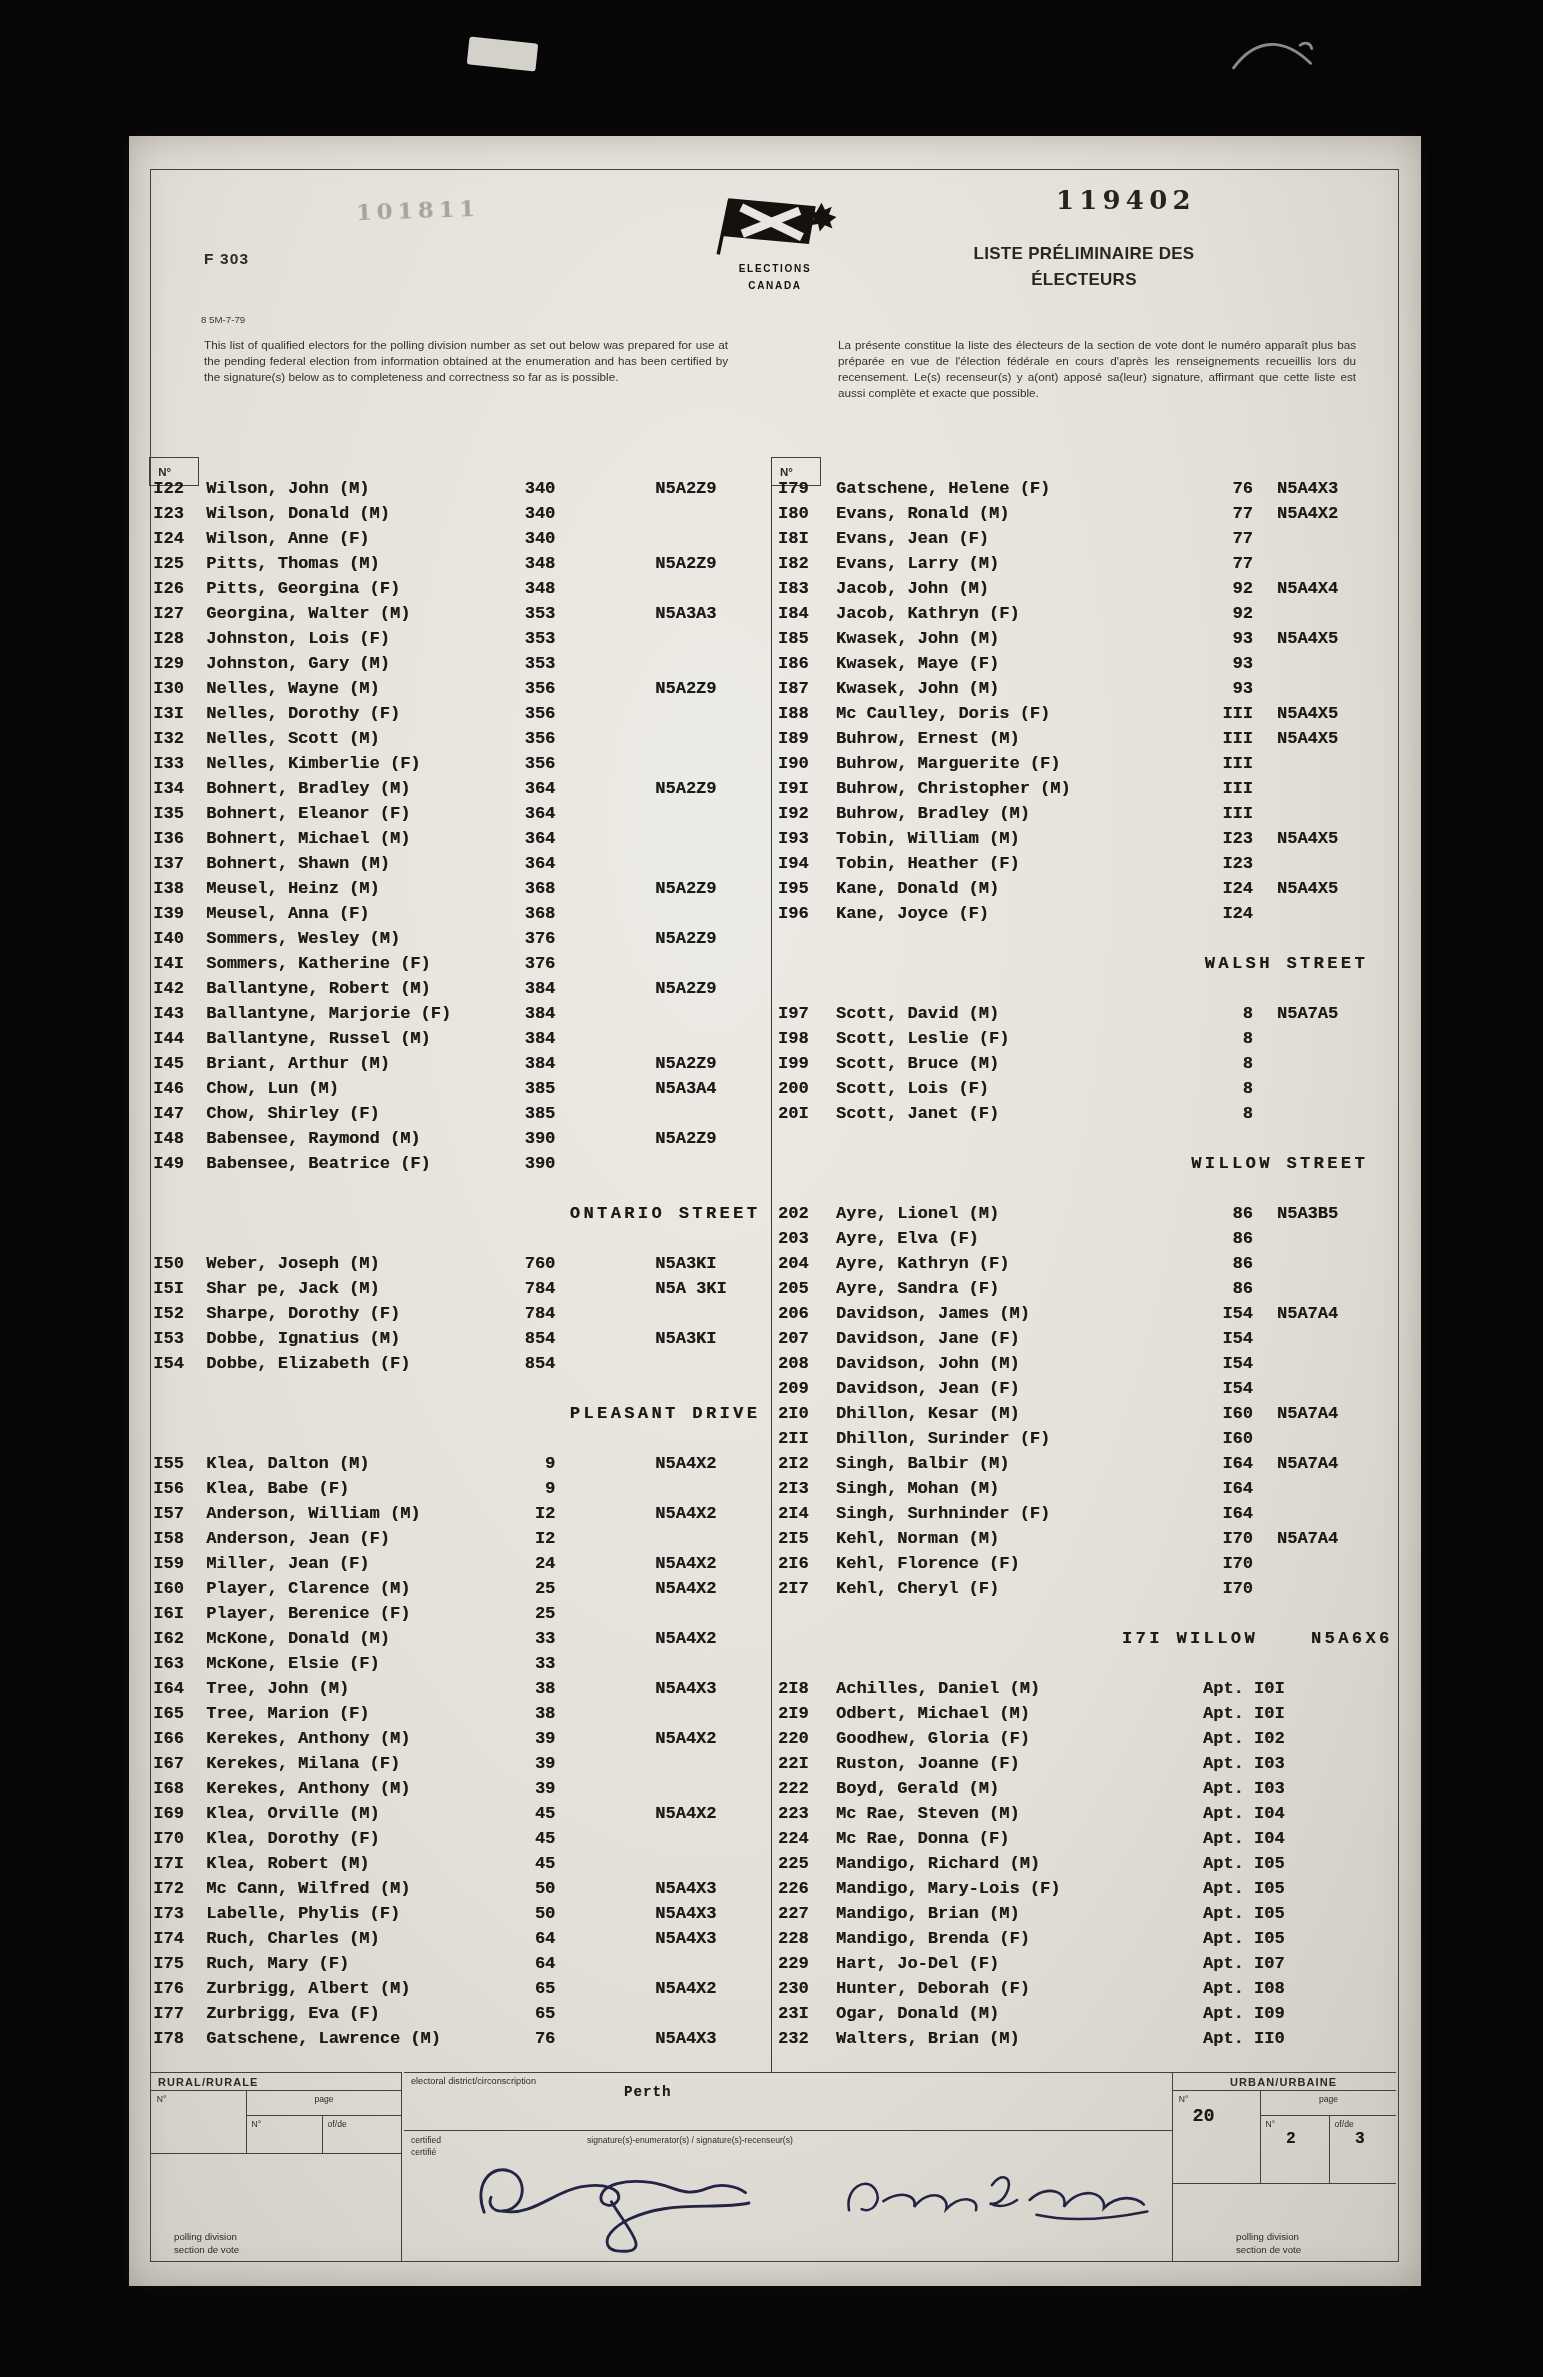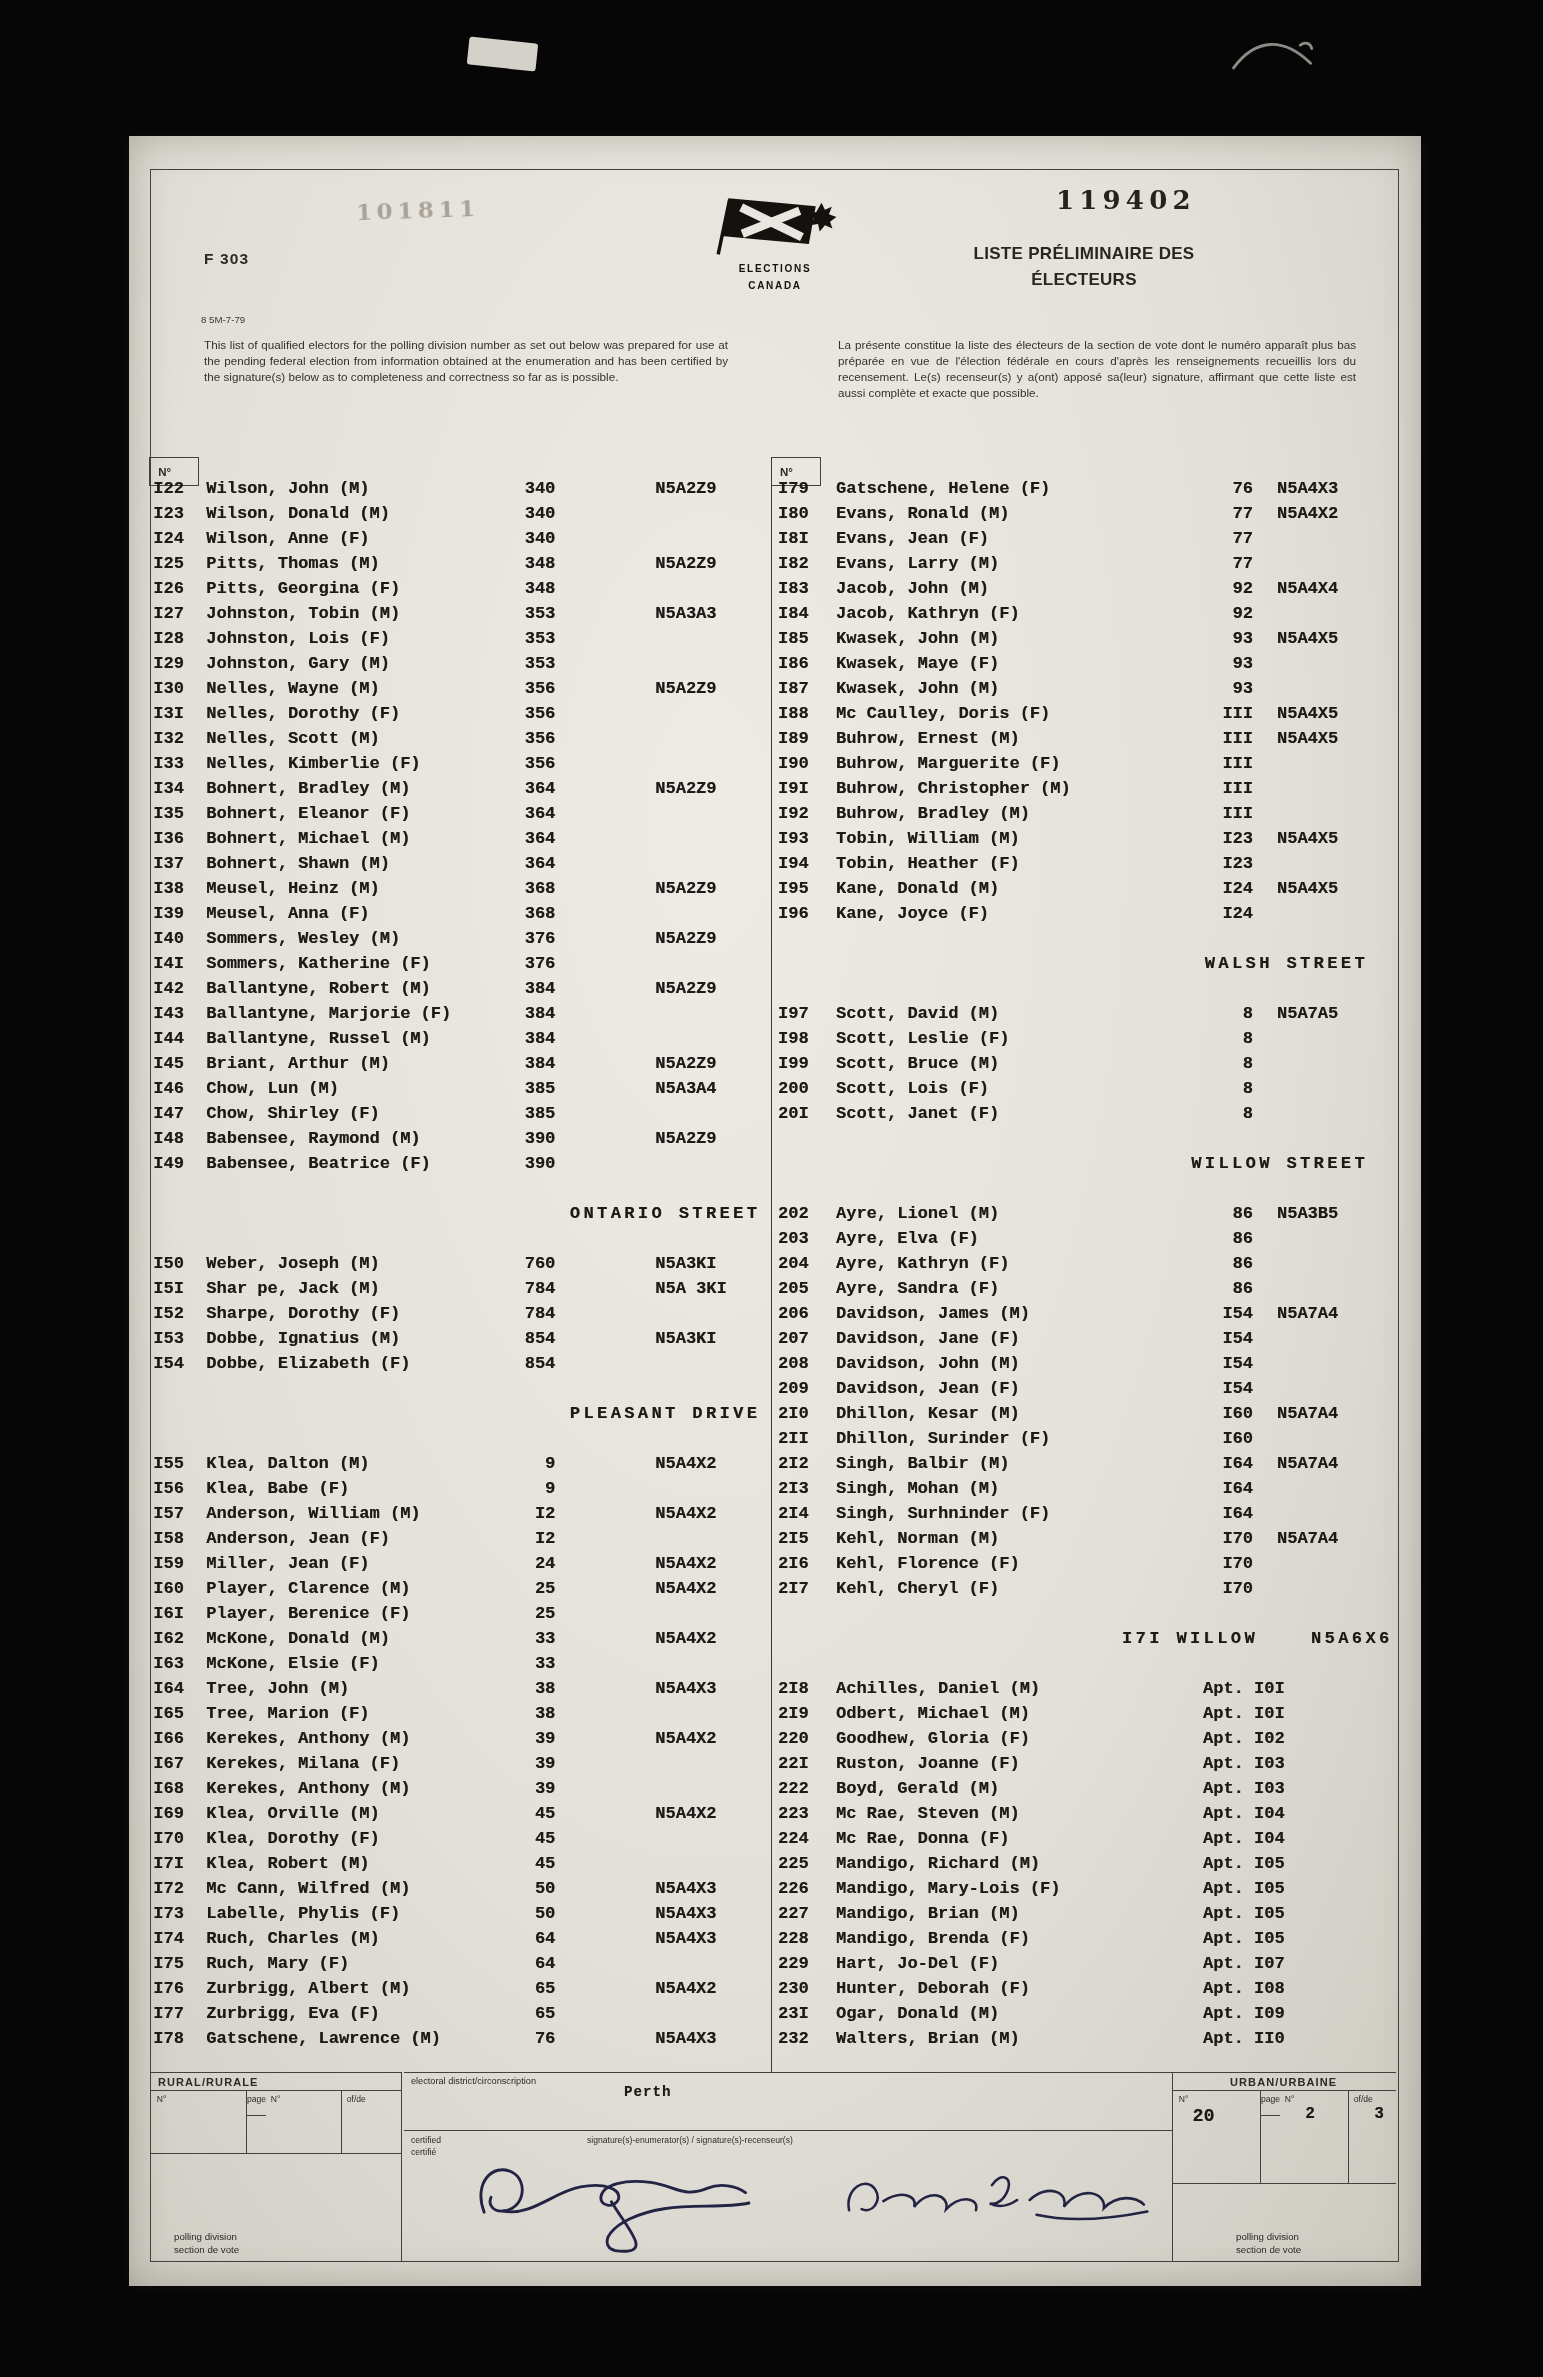--- a/index.html
+++ b/index.html
@@ -71,21 +71,21 @@
 
   .f-hd { height:18.3px; border-bottom:1.1px solid #43413c; font-size:11px; font-weight:bold; letter-spacing:1.1px; padding:2.9px 0 0 6.9px; }
   #f-right .f-hd { padding-left:57px; }
 
   .f-fields { display:flex; border-bottom:1.1px solid #43413c; }
   #f-left  .f-fields { height:63px; }
   #f-right .f-fields { height:93px; }
   .f-cell-no { border-right:1.1px solid #43413c; font-size:8.6px; padding:2.3px 0 0 5.7px; position:relative; }
   #f-left  .f-cell-no { width:96px; }
   #f-right .f-cell-no { width:88px; }
-  .f-cell-page { flex:1; display:flex; flex-direction:row; }
+  .f-cell-page { flex:1; display:flex; flex-direction:column; }
   .f-page-hd { height:25px; border-bottom:1.1px solid #43413c; text-align:center; font-size:8.6px; padding-top:2.9px; }
   .f-page-sub { flex:1; display:flex; }
   .f-sub-no { border-right:1.1px solid #43413c; font-size:8.6px; padding:2.3px 0 0 4.6px; position:relative; }
   #f-left  .f-sub-no { width:76px; }
   #f-right .f-sub-no { width:69px; }
   .f-sub-of { flex:1; font-size:8.6px; padding:2.3px 0 0 4.6px; position:relative; }
   .polling { position:absolute; bottom:5.7px; font-size:9.7px; line-height:12.6px; }
   #f-left  .polling { left:23px; }
   #f-right .polling { left:63px; }
 
@@ -143,21 +143,21 @@
       <div class="nobox" id="nobox-left">N°</div>
       <div class="nobox" id="nobox-right">N°</div>
       <div class="divider"></div>
 
       <div class="col" id="col-left">
           <div class="trow"><span class="c-no">I22</span><span class="c-nm">Wilson, John (M)</span><span class="c-cv">340</span><span class="c-pc">N5A2Z9</span></div>
           <div class="trow"><span class="c-no">I23</span><span class="c-nm">Wilson, Donald (M)</span><span class="c-cv">340</span></div>
           <div class="trow"><span class="c-no">I24</span><span class="c-nm">Wilson, Anne (F)</span><span class="c-cv">340</span></div>
           <div class="trow"><span class="c-no">I25</span><span class="c-nm">Pitts, Thomas (M)</span><span class="c-cv">348</span><span class="c-pc">N5A2Z9</span></div>
           <div class="trow"><span class="c-no">I26</span><span class="c-nm">Pitts, Georgina (F)</span><span class="c-cv">348</span></div>
-          <div class="trow"><span class="c-no">I27</span><span class="c-nm">Johnston, Tobin (M)</span><span class="c-cv">353</span><span class="c-pc">N5A3A3</span></div>
+          <div class="trow"><span class="c-no">I27</span><span class="c-nm">Georgina, Walter (M)</span><span class="c-cv">353</span><span class="c-pc">N5A3A3</span></div>
           <div class="trow"><span class="c-no">I28</span><span class="c-nm">Johnston, Lois (F)</span><span class="c-cv">353</span></div>
           <div class="trow"><span class="c-no">I29</span><span class="c-nm">Johnston, Gary (M)</span><span class="c-cv">353</span></div>
           <div class="trow"><span class="c-no">I30</span><span class="c-nm">Nelles, Wayne (M)</span><span class="c-cv">356</span><span class="c-pc">N5A2Z9</span></div>
           <div class="trow"><span class="c-no">I3I</span><span class="c-nm">Nelles, Dorothy (F)</span><span class="c-cv">356</span></div>
           <div class="trow"><span class="c-no">I32</span><span class="c-nm">Nelles, Scott (M)</span><span class="c-cv">356</span></div>
           <div class="trow"><span class="c-no">I33</span><span class="c-nm">Nelles, Kimberlie (F)</span><span class="c-cv">356</span></div>
           <div class="trow"><span class="c-no">I34</span><span class="c-nm">Bohnert, Bradley (M)</span><span class="c-cv">364</span><span class="c-pc">N5A2Z9</span></div>
           <div class="trow"><span class="c-no">I35</span><span class="c-nm">Bohnert, Eleanor (F)</span><span class="c-cv">364</span></div>
           <div class="trow"><span class="c-no">I36</span><span class="c-nm">Bohnert, Michael (M)</span><span class="c-cv">364</span></div>
           <div class="trow"><span class="c-no">I37</span><span class="c-nm">Bohnert, Shawn (M)</span><span class="c-cv">364</span></div>

